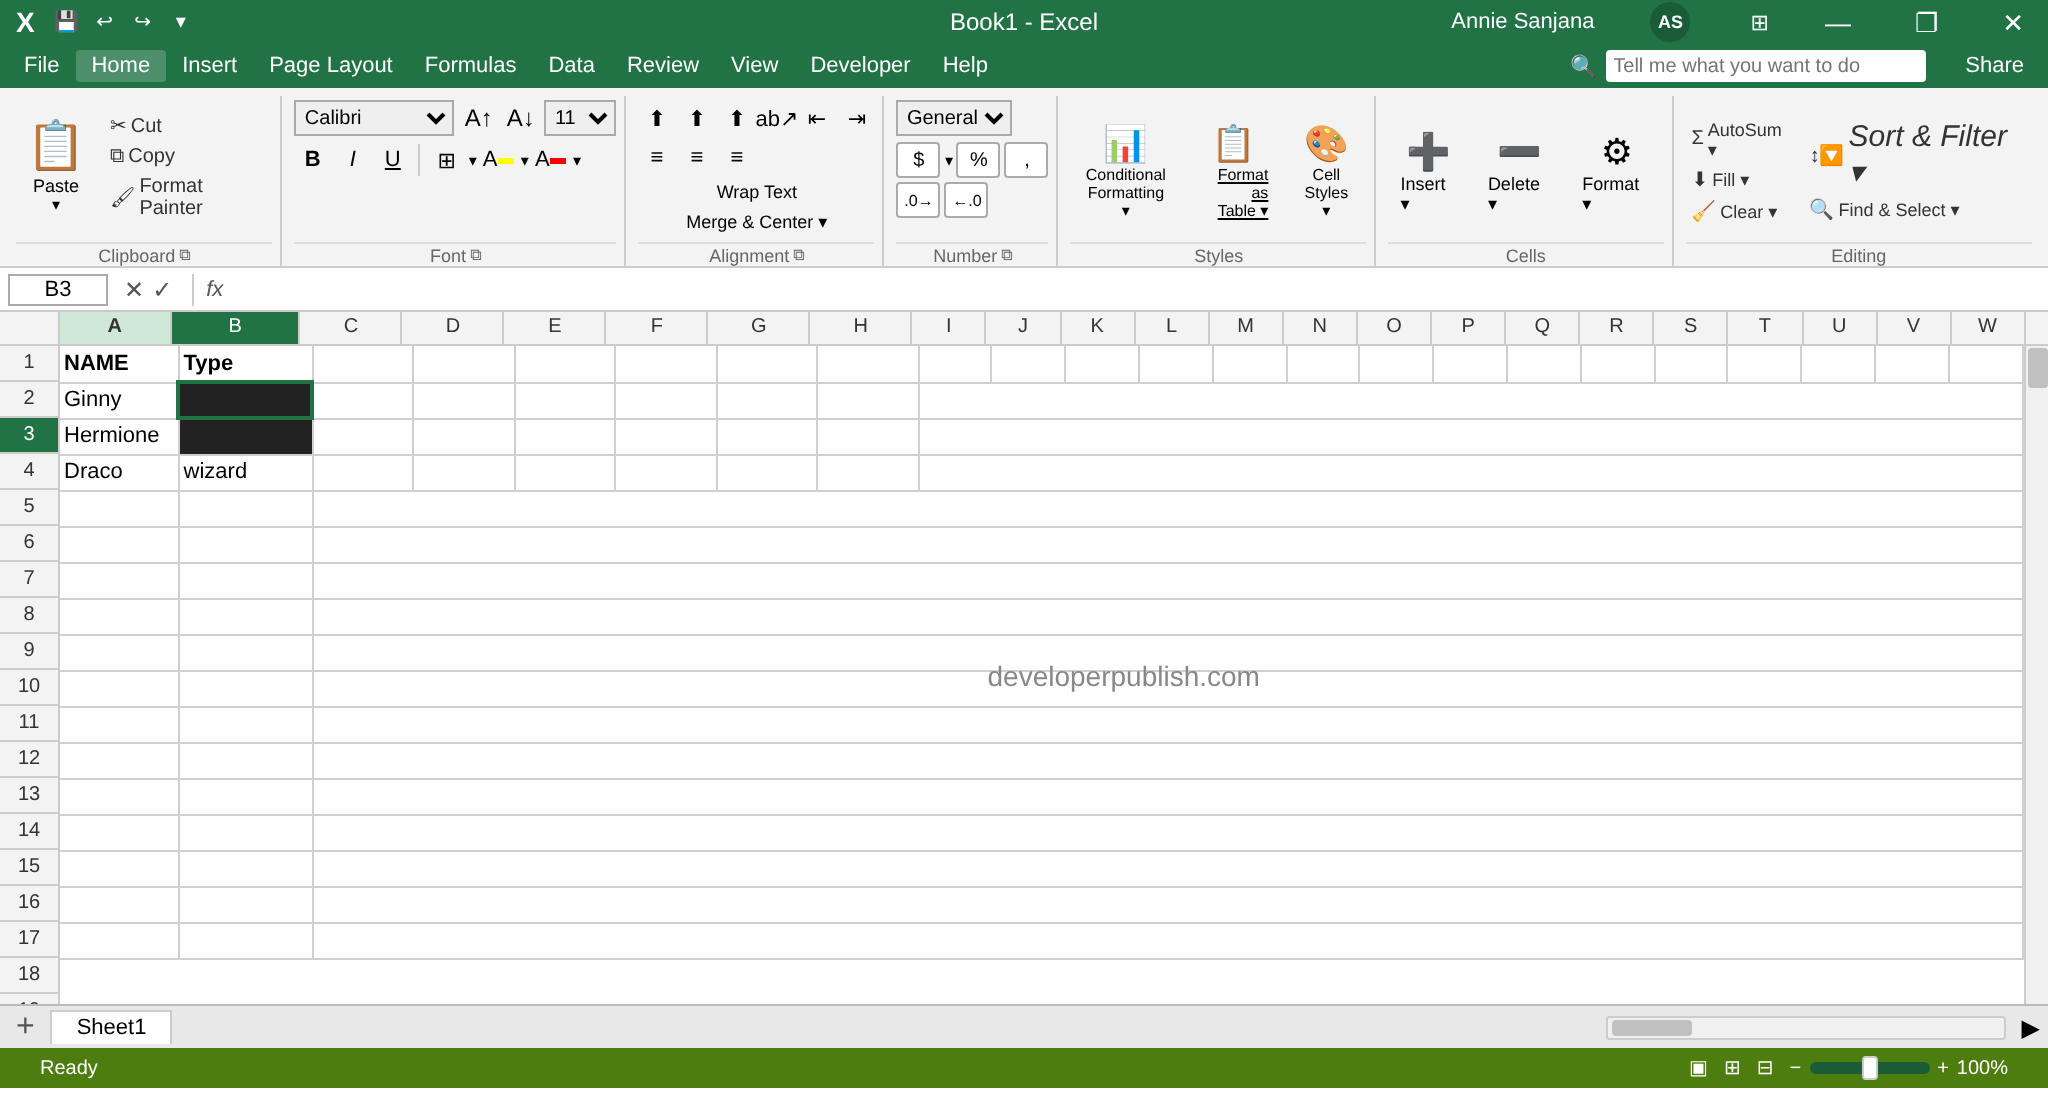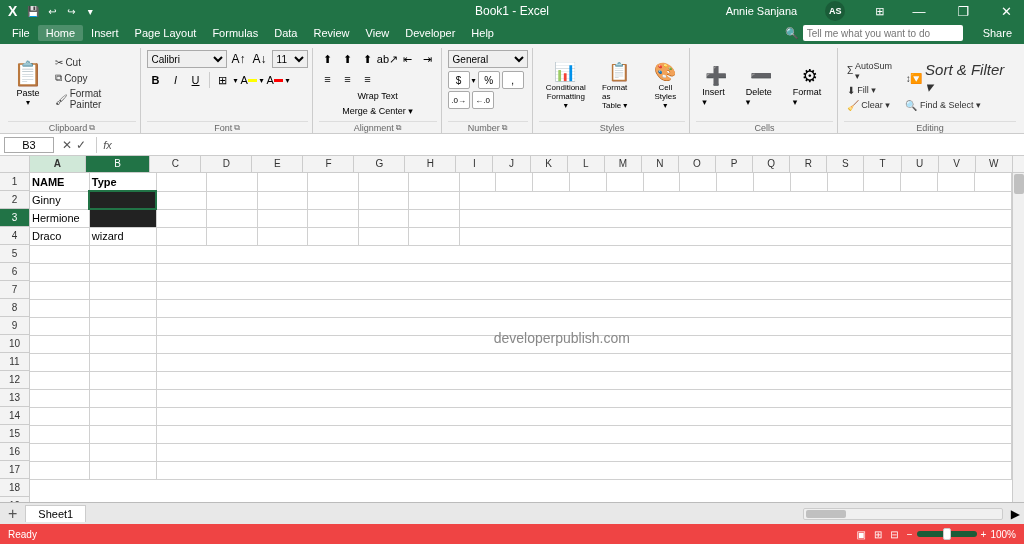--- a/index.html
+++ b/index.html
@@ -93,21 +93,21 @@
       display: flex;
       align-items: center;
       justify-content: center;
       font-size: 11px;
       cursor: pointer;
       border-radius: 2px;
     }
 
     
     .number-select {
-      width: 80px;
+      width: 58px;
       height: 18px;
       font-size: 10px;
       border: 1px solid #aaa;
     }
     .num-btn {
       width: 22px;
       height: 18px;
       display: flex;
       align-items: center;
       justify-content: center;
@@ -191,25 +191,25 @@
       left: 50%;
       transform: translate(-20%, -50%);
       color: #888;
       font-size: 14px;
       pointer-events: none;
       user-select: none;
     }
 
     
     .status-bar {
-      background: #ef4444;
+      background: #4d7c0f;
       height: 20px;
       display: flex;
       align-items: center;
-      padding: 0 8px;
+      padding: 0 20px;
       color: #fff;
       font-size: 10px;
       gap: 24px;
     }
     .status-right { display: flex; align-items: center; gap: 8px; }
     .zoom-control { display: flex; align-items: center; gap: 4px; }
     .sheet-tab {
       padding: 2px 12px;
       font-size: 11px;
       background: #fff;
@@ -431,21 +431,21 @@
 
     <div class="group-wrap">
       <div style="display:flex; flex-direction:column; align-items:center;">
         <div style="display:flex; gap:3px; align-items:center; flex:1;">
           <div class="big-rb-btn">
             <span style="font-size:18px;">📊</span>
             <span style="font-size:8px; text-align:center;">Conditional<br>Formatting ▾</span>
           </div>
           <div class="big-rb-btn">
             <span style="font-size:18px;">📋</span>
-            <span style="font-size:8px; text-align:left;">Format as<br>Table ▾</span>
+            <span style="font-size:8px; text-align:right;text-decoration:underline;">Format as<br>Table ▾</span>
           </div>
           <div class="big-rb-btn">
             <span style="font-size:18px;">🎨</span>
             <span style="font-size:8px; text-align:center;">Cell<br>Styles ▾</span>
           </div>
         </div>
         <div class="group-label-bar" style="width:100%;">
           <span>Styles</span>
         </div>
       </div>

